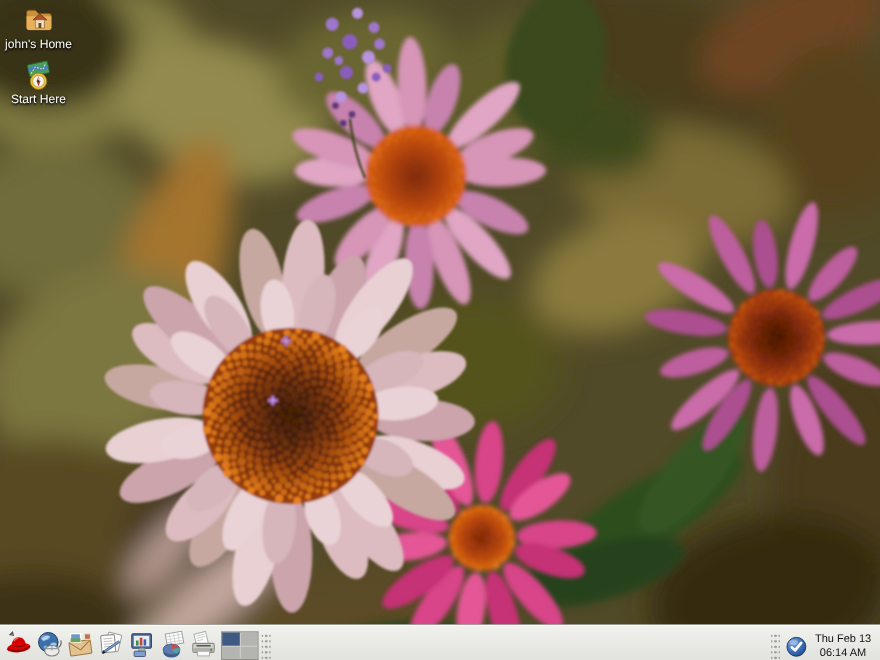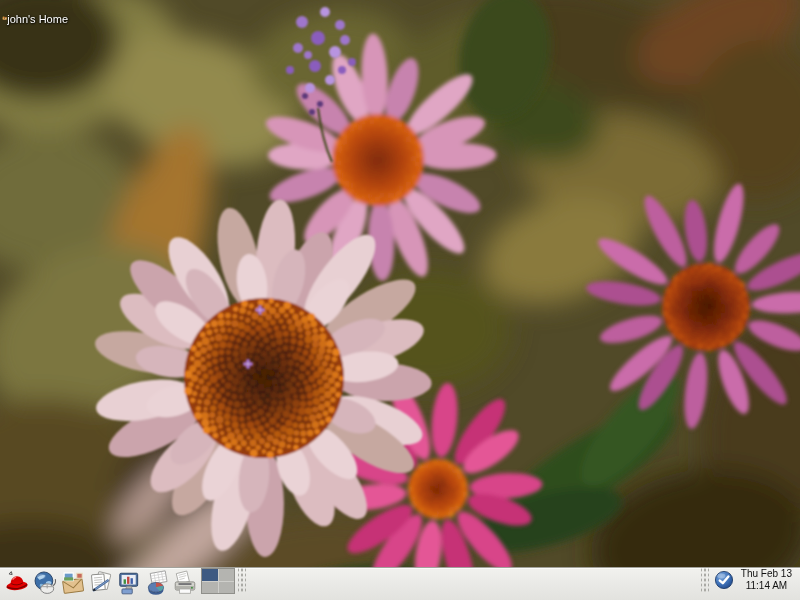--- a/index.html
+++ b/index.html
@@ -1,30 +1,30 @@
 <!DOCTYPE html>
 <html><head>
 <meta charset="utf-8">
 <style>
   * { margin:0; padding:0; box-sizing:border-box; }
   html,body { width:800px; height:600px; overflow:hidden; font-family:"Liberation Sans", sans-serif; }
   #desktop { position:relative; width:800px; height:600px; background:#514a28; overflow:hidden; }
   #wallpaper-svg { position:absolute; left:0; top:0; width:800px; height:600px; display:block; }
 
   
-  .desktop-icon { position:absolute; left:2px; width:66px; display:flex; flex-direction:row; align-items:center; cursor:default; }
+  .desktop-icon { position:absolute; left:2px; width:66px; display:flex; flex-direction:column; align-items:center; cursor:default; }
   .desktop-icon svg { display:block; }
   .icon-label { margin-top:2px; font-size:11px; color:#ffffff; text-align:center; line-height:12px;
                 text-shadow:0 1px 2px rgba(0,0,0,.95), 1px 0 2px rgba(0,0,0,.8); white-space:nowrap; }
 
   
   #panel { position:absolute; left:0; bottom:0; width:800px; height:33px;
            background:linear-gradient(#f1f1ee,#e2e2de);
            border-top:1px solid #a2a29c; box-shadow:inset 0 1px 0 #fbfbf9;
-           display:flex; align-items:flex-start; padding:0 3px; gap:1px; }
+           display:flex; align-items:flex-end; padding:0 3px; gap:1px; }
   .launcher { width:27px; height:29px; border:none; background:transparent; display:flex; align-items:center; justify-content:center; padding:0; cursor:pointer; }
   .launcher svg { display:block; }
   .ws-switcher { width:34px; height:26px; margin-left:2px; border:1px solid #8f8f8a; background:#cfcfcb;
                  display:grid; grid-template-columns:1fr 1fr; grid-template-rows:1fr 1fr; gap:1px; padding:0; }
   .ws-cell { background:#b4b4b0; }
   .ws-cell.active { background:#3e5a82; }
   .handle { width:8px; height:24px; margin:0 2px;
             background-image:radial-gradient(circle, #9a9a95 1px, rgba(0,0,0,0) 1.3px);
             background-size:4px 5px; background-position:center; }
   .spacer { flex:1; }
@@ -983,20 +983,35 @@
     <svg width="30" height="30" viewBox="0 0 36 36">
       <path d="M5,10 q0,-2.5 2.5,-2.5 h7 l3.5,3.5 h11.5 q2.5,0 2.5,2.5 v13 q0,2.5 -2.5,2.5 h-22 q-2.5,0 -2.5,-2.5 z" fill="#c8913a" stroke="#7a5218" stroke-width="1"></path>
       <path d="M5,14 h27 v12.5 q0,2.5 -2.5,2.5 h-22 q-2.5,0 -2.5,-2.5 z" fill="#e9b05c"></path>
       <path d="M12,18 l7.5,-6.5 l7.5,6.5 z" fill="#b0512c" stroke="#6a2c12" stroke-width="0.8"></path>
       <rect x="14.5" y="18" width="10" height="9" fill="#ecdcba" stroke="#8a6a40" stroke-width="0.8"></rect>
       <rect x="18" y="21.5" width="3" height="5.5" fill="#6a4a28"></rect>
     </svg>
     <span class="icon-label">john's Home</span>
   </div>
 
+  <div class="desktop-icon" style="top:53px;">
+    <svg width="30" height="30" viewBox="0 0 36 36">
+      <g transform="rotate(-12 18 12)">
+        <rect x="7" y="5" width="22" height="13" rx="1" fill="#4aa05a" stroke="#2a6a38" stroke-width="1"></rect>
+        <path d="M7,9 q5.5,-3 11,0 t11,0 v4 q-5.5,3 -11,0 t-11,0 z" fill="#4a7ac8" opacity="0.85"></path>
+        <path d="M9,15 L15,9 L23,13 L27,7" stroke="#d6d6d6" stroke-width="1.2" fill="none" stroke-dasharray="2 1.5"></path>
+      </g>
+      <circle cx="18" cy="25" r="9" fill="#e8c33a" stroke="#9a7a18" stroke-width="1"></circle>
+      <circle cx="18" cy="25" r="6.3" fill="#f5f2e8" stroke="#b09a40" stroke-width="0.8"></circle>
+      <path d="M18,19.4 L20,25 L18,30.6 L16,25 Z" fill="#c03030"></path>
+      <path d="M18,19.4 L20,25 L18,25 Z" fill="#ffffff"></path>
+      <circle cx="18" cy="25" r="1.2" fill="#333"></circle>
+    </svg>
+    <span class="icon-label">Start Here</span>
+  </div>
 
 
   <div id="panel">
 
     <button class="launcher">
       <svg width="26" height="26" viewBox="0 0 24 24">
         <path d="M4.6,3.6 l2.2,-2.1 l0.7,2.7 z" fill="none" stroke="#555" stroke-width="0.9"></path>
         <path d="M6,13.5 C6,8.5 8.8,5.8 12,5.8 C15.2,5.8 18,8.5 18,13 L18,14.5 L6,14.5 Z" fill="#d60000"></path>
         <path d="M8,9 Q9.2,6.9 11.2,6.6" stroke="#ff7a7a" stroke-width="1.1" fill="none"></path>
         <ellipse cx="12" cy="14.6" rx="9.8" ry="3.9" fill="#e00000" transform="rotate(-6 12 14.6)"></ellipse>
@@ -1106,16 +1121,16 @@
               <stop offset="1" stop-color="#1f4482"></stop>
           </radialGradient>
         </defs>
         <circle cx="11" cy="11" r="8.6" fill="url(#nb)" stroke="#173461" stroke-width="0.8"></circle>
         <path d="M6.8,11.6 L9.8,14.2 L15.4,7.4" stroke="#ffffff" stroke-width="2.4" fill="none" stroke-linecap="round" stroke-linejoin="round"></path>
         <ellipse cx="8.4" cy="7" rx="4" ry="2.4" fill="#ffffff" opacity="0.28"></ellipse>
       </svg>
     </div>
     <div id="clock">
       <div>Thu Feb 13</div>
-      <div>11:14 AM</div>
+      <div>06:14 AM</div>
     </div>
   </div>
 </div>
 
 </body></html>

